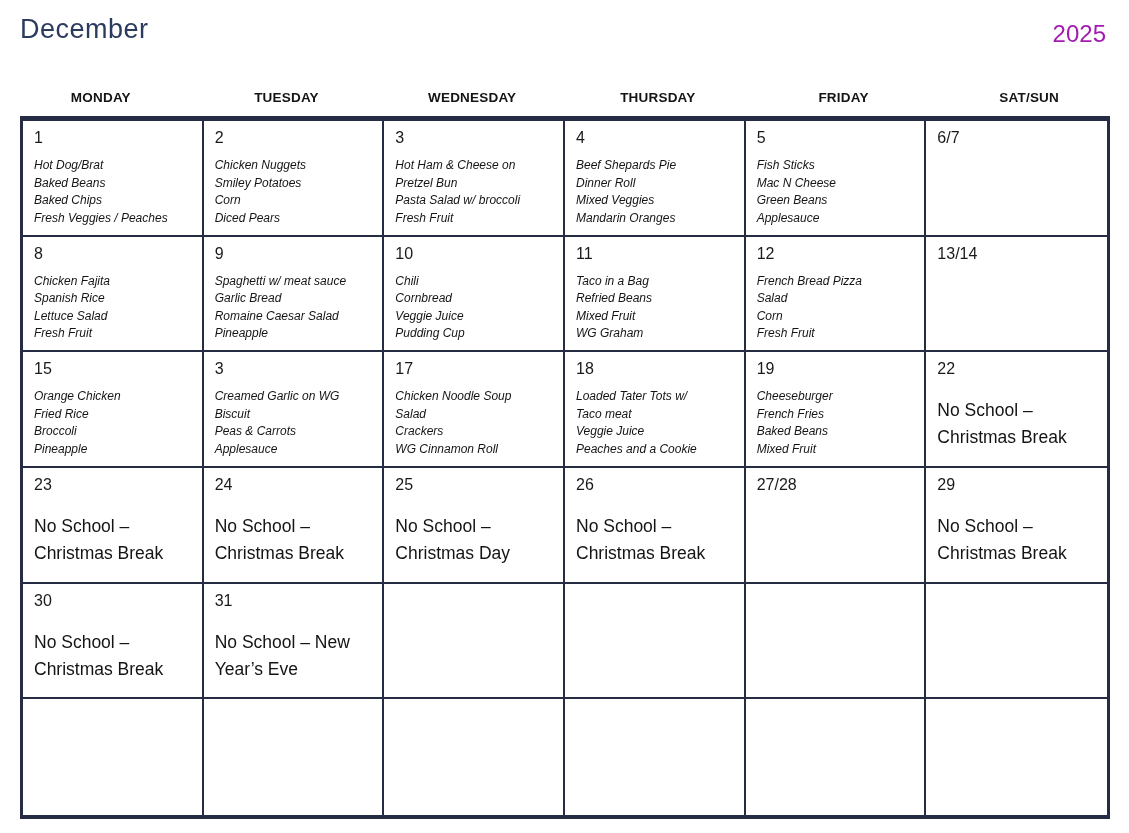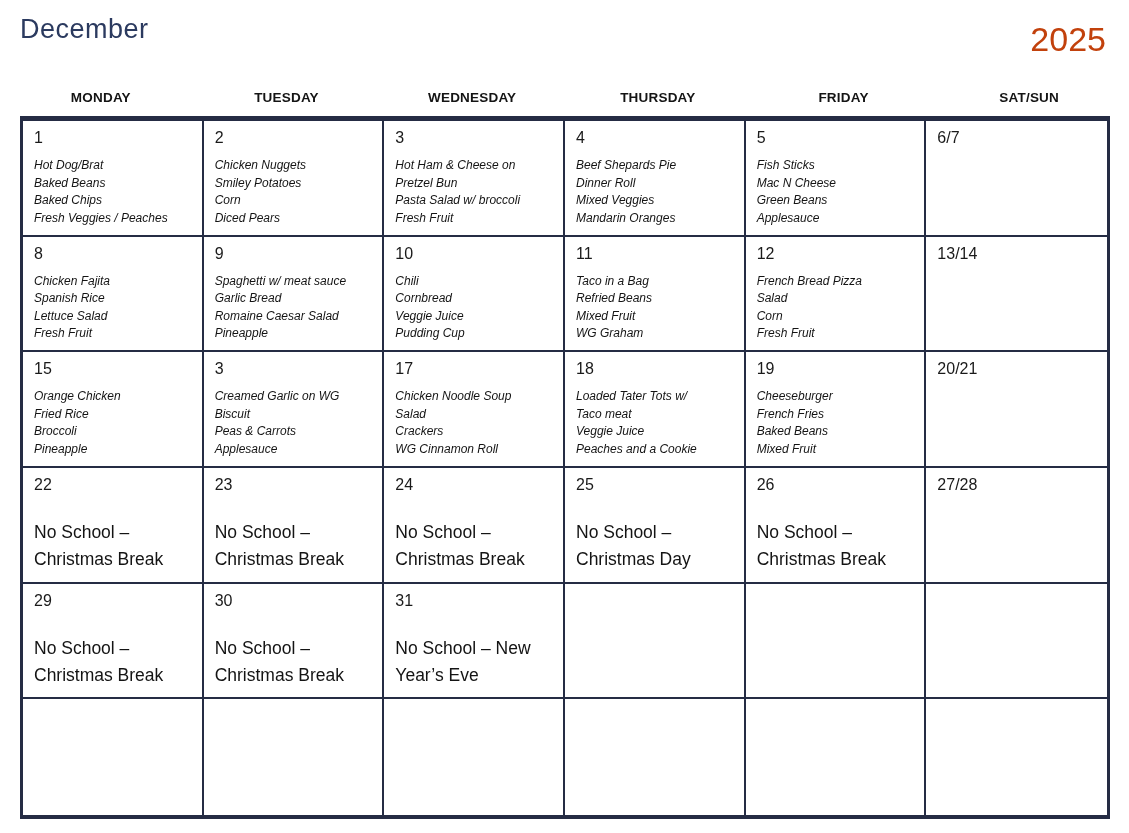--- a/index.html
+++ b/index.html
@@ -22,23 +22,23 @@
     top: 14px;
     font-size: 27px;
     font-weight: 400;
     color: #2b3a5f;
     letter-spacing: 0.5px;
   }
   .year-title {
     position: absolute;
     right: 23px;
     top: 20px;
-    font-size: 34px;
+    font-size: 24px;
     font-weight: 400;
-    color: #c2410c;
+    color: #a21caf;
   }
   .weekdays {
     position: absolute;
     left: 20px;
     top: 90px;
     width: 1090px;
     display: grid;
     grid-template-columns: repeat(6, 1fr);
     gap: 24px;
   }
@@ -78,21 +78,21 @@
     line-height: 20px;
     color: #1a1a1a;
   }
   .items { margin-top: 9px; font-style: italic; }
   .menu-item {
     font-size: 12px;
     line-height: 17.5px;
     color: #141414;
   }
   .note {
-    margin-top: 24px;
+    margin-top: 18px;
     font-size: 17.5px;
     line-height: 27px;
     max-width: 158px;
     color: #141414;
   }
 </style>
 </head>
 <body>
 
 <div class="page">
@@ -247,23 +247,20 @@
     </div>
     <div class="cell">
       <div class="date">19</div>
       <div class="items">
           <div class="menu-item">Cheeseburger</div>
           <div class="menu-item">French Fries</div>
           <div class="menu-item">Baked Beans</div>
           <div class="menu-item">Mixed Fruit</div>
         </div>
     </div>
-    <div class="cell">
-      <div class="date">20/21</div>
-    </div>
 
     <div class="cell">
       <div class="date">22</div>
       <div class="note">No School – Christmas Break</div>
     </div>
     <div class="cell">
       <div class="date">23</div>
       <div class="note">No School – Christmas Break</div>
     </div>
     <div class="cell">

